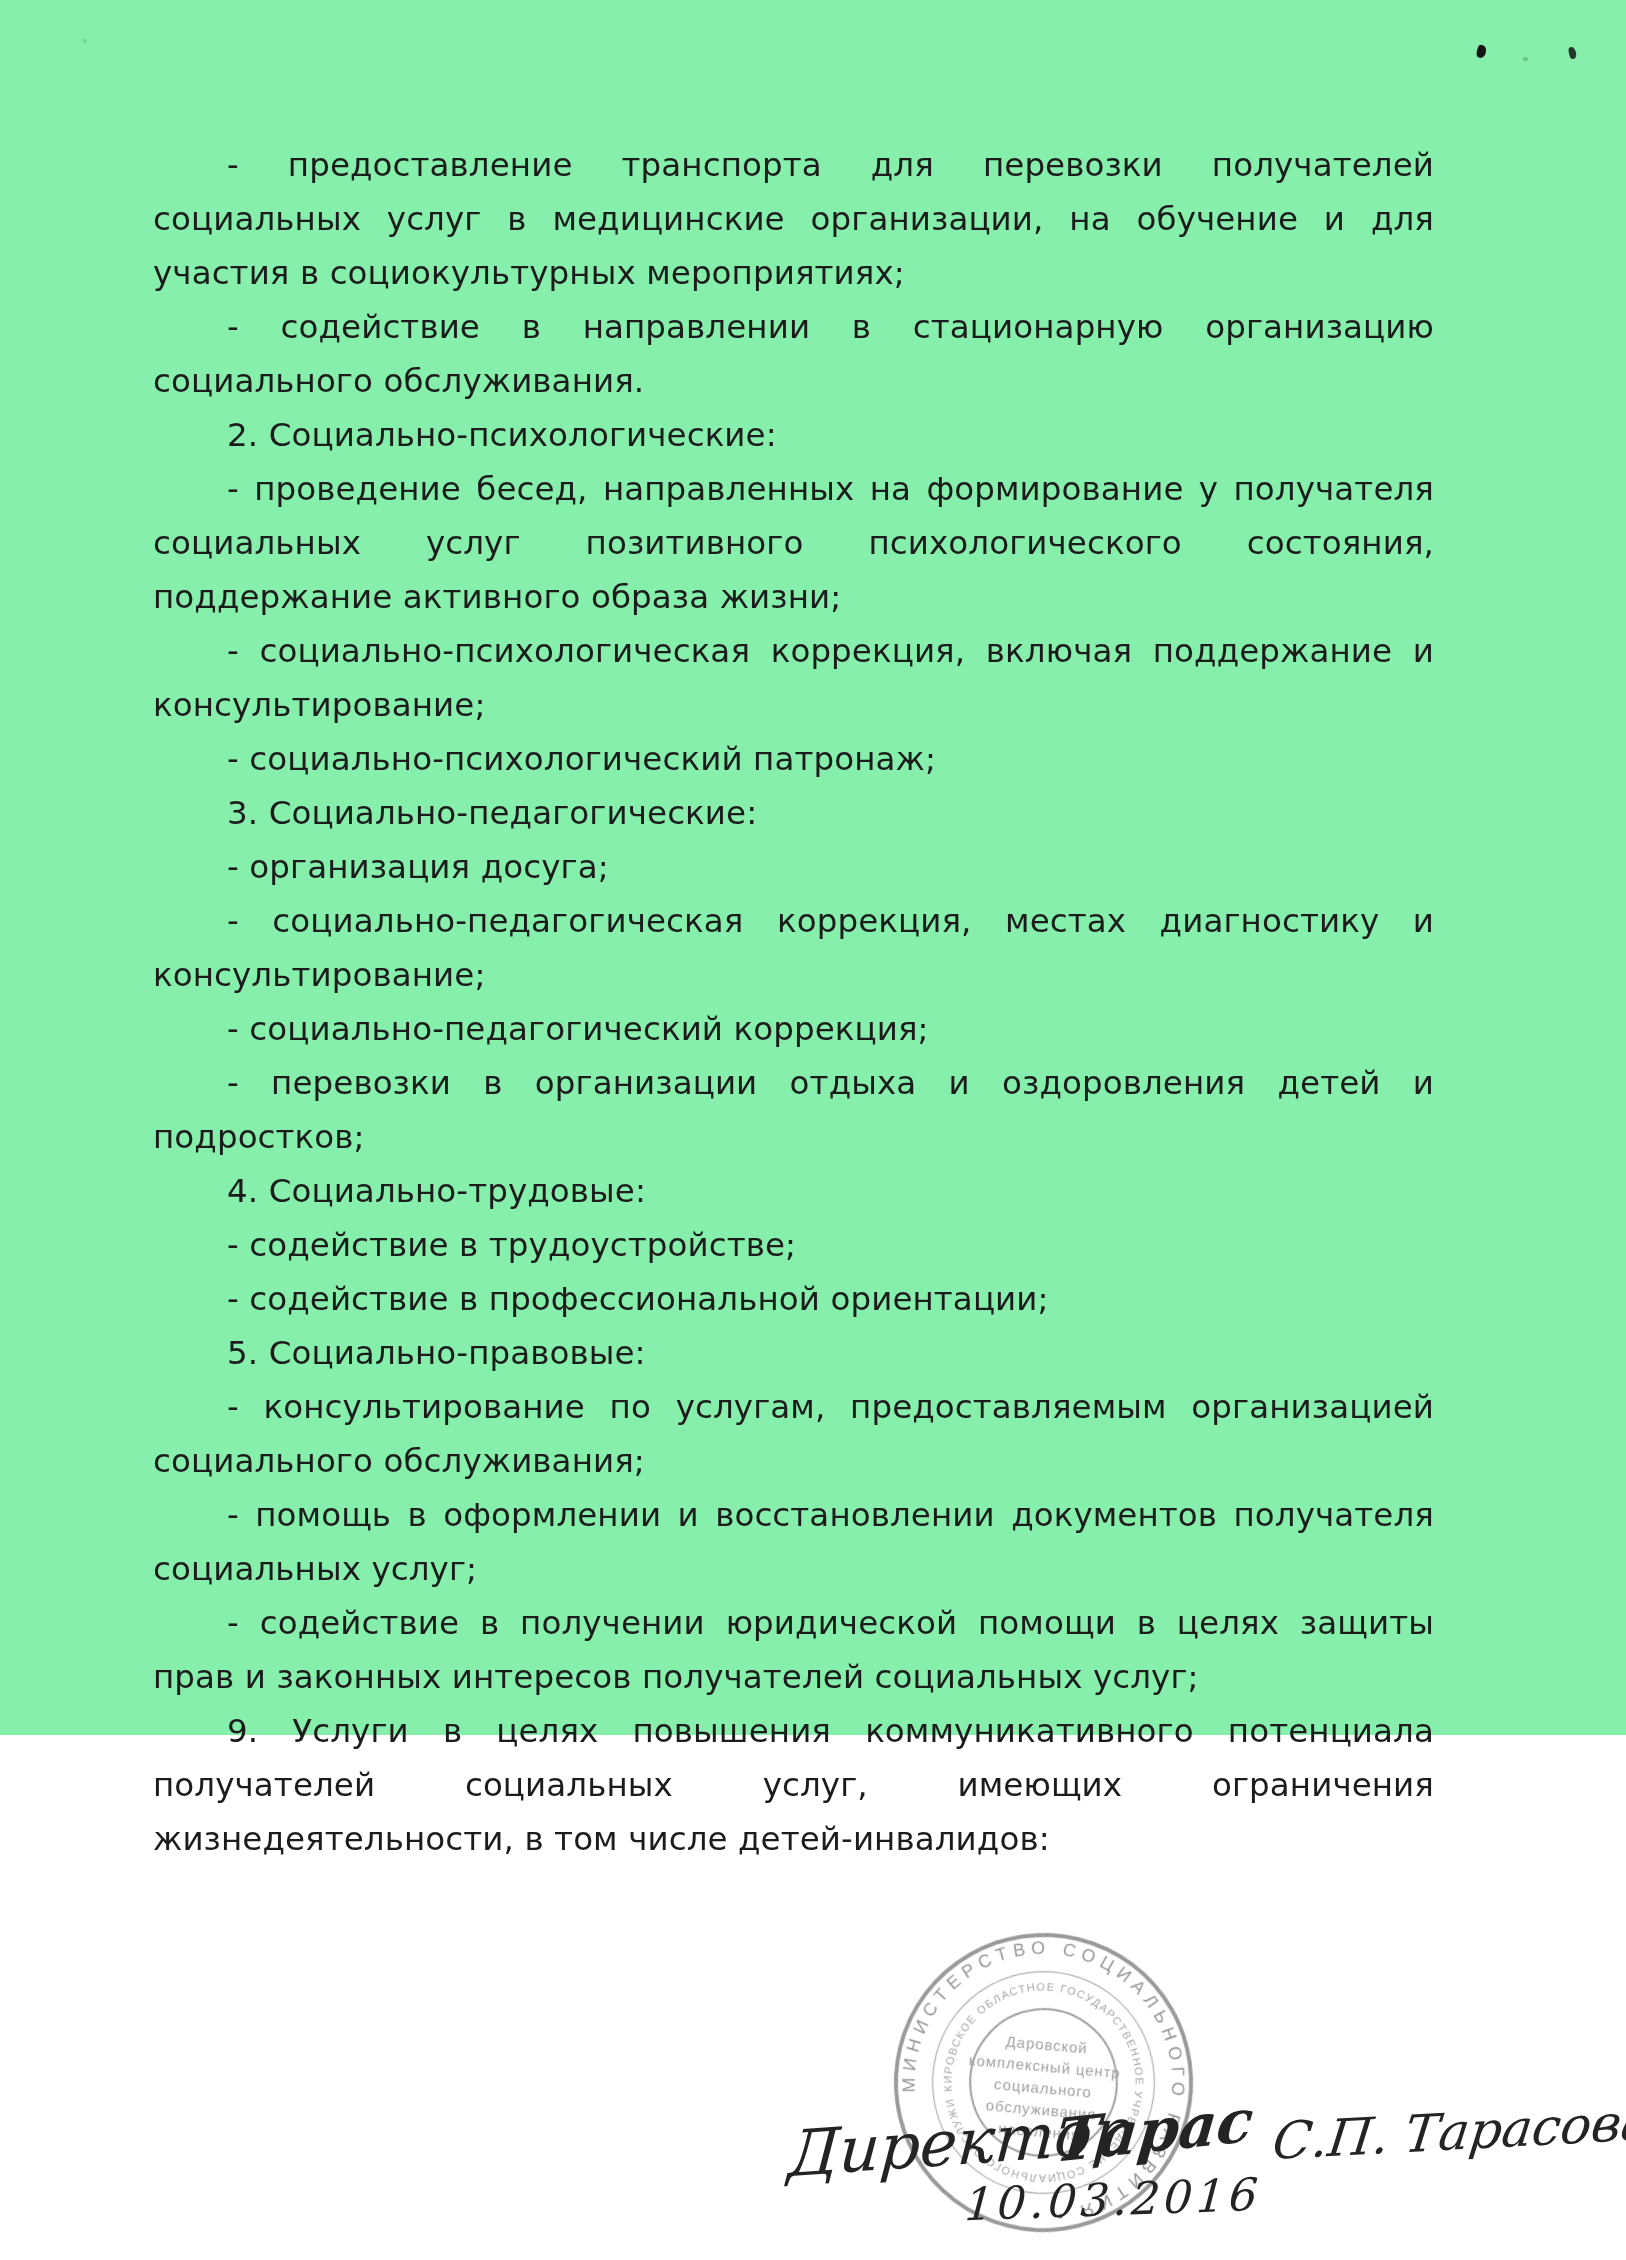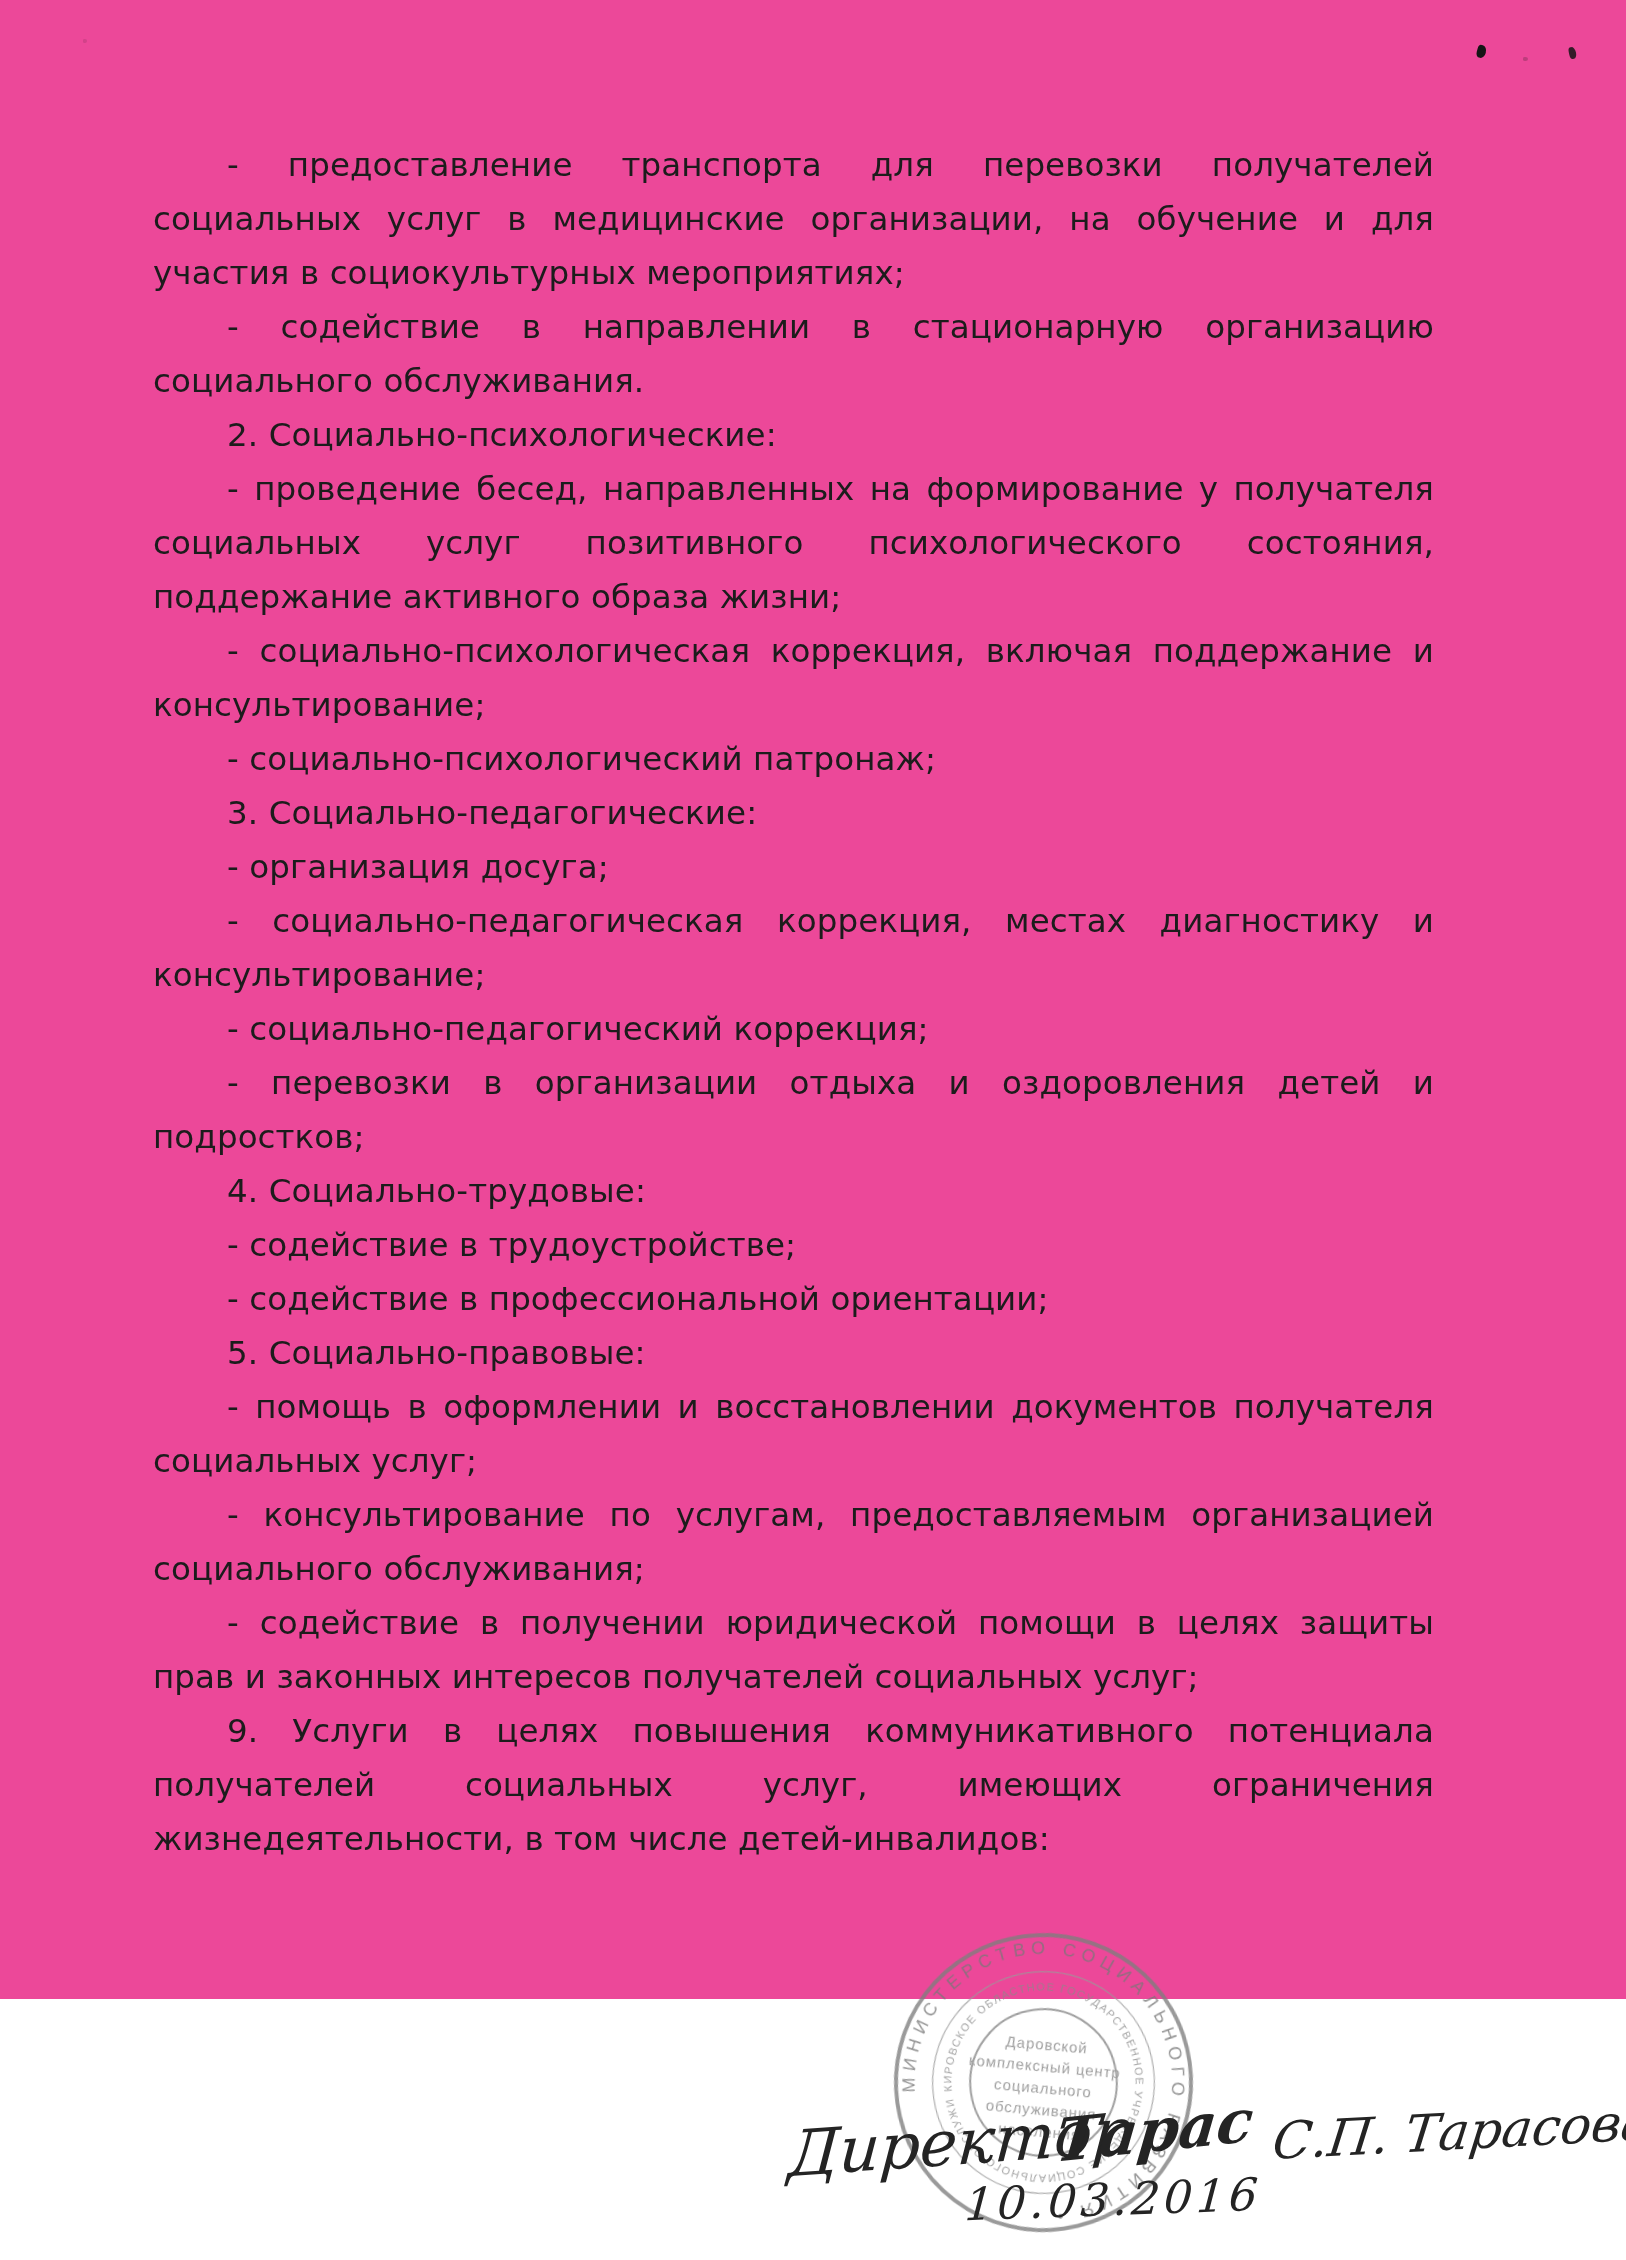--- a/index.html
+++ b/index.html
@@ -6,22 +6,22 @@
     margin: 0;
     padding: 0;
     width: 1626px;
     height: 2261px;
     overflow: hidden;
     background: #ffffff;
   }
   .page {
     position: relative;
     width: 1626px;
-    height: 1999px;
-    background: #ec4899;
+    height: 1735px;
+    background: #86efac;
     font-family: "DejaVu Sans", "Liberation Sans", sans-serif;
     color: #1c1c1c;
   }
   
   .text-block {
     position: absolute;
     left: 153px;
     top: 138px;
     width: 1281px;
     font-size: 32.5px;
@@ -95,22 +95,22 @@
       <p class="para">- социально-психологический патронаж;</p>
       <p class="para">3. Социально-педагогические:</p>
       <p class="para">- организация досуга;</p>
       <p class="para">- социально-педагогическая коррекция, местах диагностику и консультирование;</p>
       <p class="para">- социально-педагогический коррекция;</p>
       <p class="para">- перевозки в организации отдыха и оздоровления детей и подростков;</p>
       <p class="para">4. Социально-трудовые:</p>
       <p class="para">- содействие в трудоустройстве;</p>
       <p class="para">- содействие в профессиональной ориентации;</p>
       <p class="para">5. Социально-правовые:</p>
+      <p class="para">- консультирование по услугам, предоставляемым организацией социального обслуживания;</p>
       <p class="para">- помощь в оформлении и восстановлении документов получателя социальных услуг;</p>
-      <p class="para">- консультирование по услугам, предоставляемым организацией социального обслуживания;</p>
       <p class="para">- содействие в получении юридической помощи в целях защиты прав и законных интересов получателей социальных услуг;</p>
       <p class="para">9. Услуги в целях повышения коммуникативного потенциала получателей социальных услуг, имеющих ограничения жизнедеятельности, в том числе детей-инвалидов:</p>
     </div>
 
   <svg class="stamp" viewBox="0 0 310 310" xmlns="http://www.w3.org/2000/svg">
     <defs>
       <path id="ring1path" d="M 25,155 A 130,130 0 1 1 285,155 A 130,130 0 1 1 25,155" fill="none"></path>
       <path id="ring2path" d="M 62,155 A 93,93 0 1 1 248,155 A 93,93 0 1 1 62,155" fill="none"></path>
     </defs>
     <circle cx="155" cy="155" r="149" fill="none" stroke="#7e7e7e" stroke-width="4"></circle>

